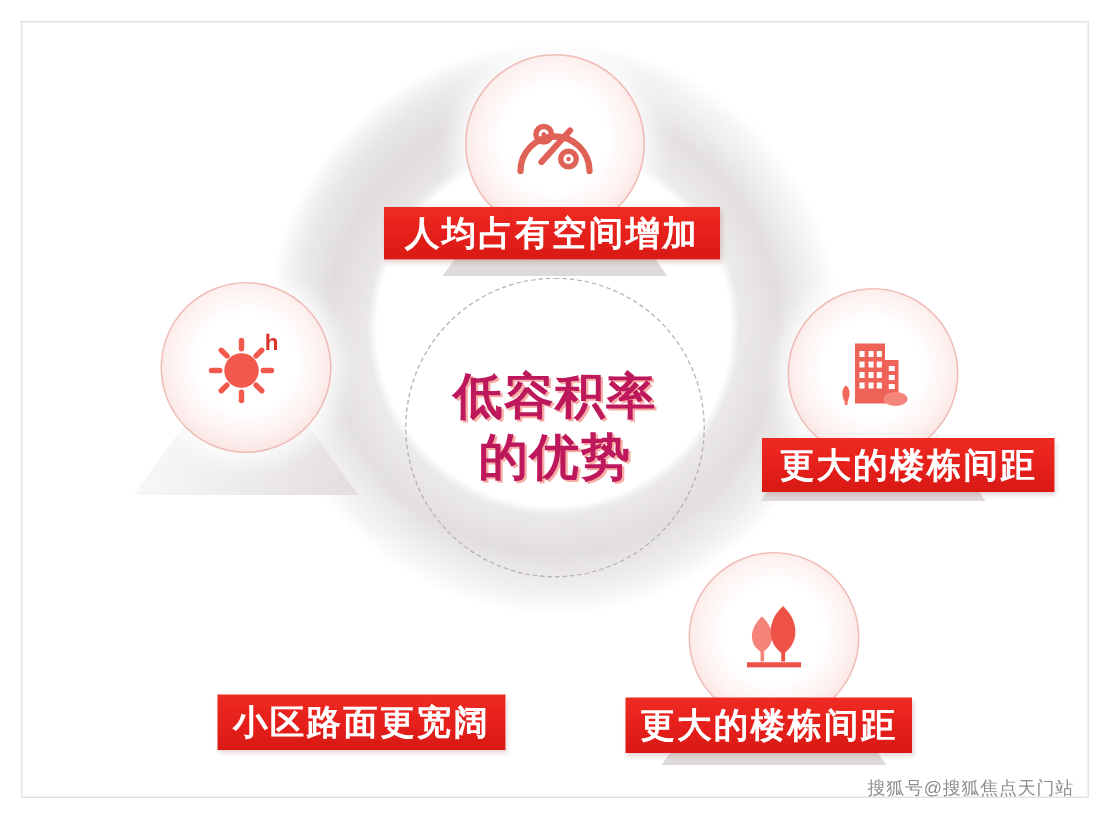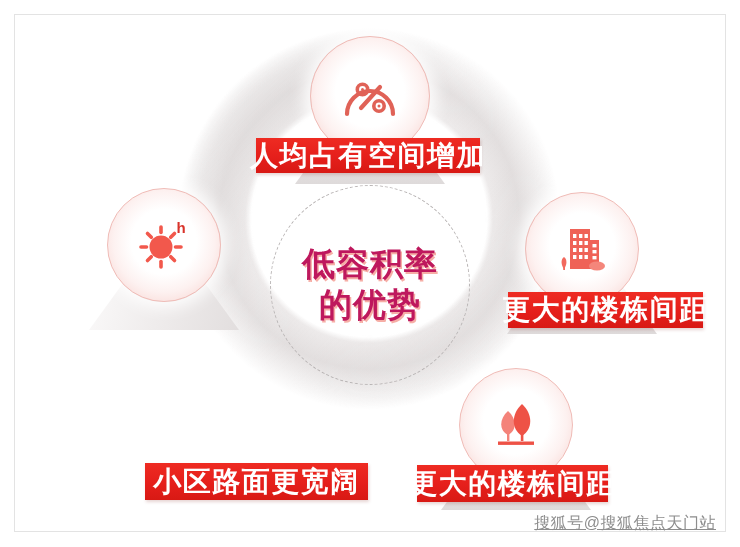--- a/index.html
+++ b/index.html
@@ -128,21 +128,21 @@
     box-shadow: 0 0 16px 6px rgba(255,255,255,0.9);
     display: flex;
     align-items: center;
     justify-content: center;
   }
 
   .banner {
     position: absolute;
     background: linear-gradient(180deg, #ee2b22 0%, #e51f1b 55%, #d81914 100%);
     color: #ffffff;
-    font-size: 28px;
+    font-size: 23px;
     font-weight: bold;
     letter-spacing: 1.5px;
     display: flex;
     align-items: center;
     justify-content: center;
     white-space: nowrap;
     box-shadow: 1px 2px 3px rgba(120,20,15,0.18);
   }
 
   
@@ -157,43 +157,42 @@
   #banner-left     { left: 51px;  top: 288px; width: 196px; height: 36px; }
 
   #node-right      { left: 522px; top: 192px; width: 120px; height: 140px; }
   #node-right .bubble  { top: 0px; width: 112px; height: 112px; }
   #node-right .pedestal{ top: 80px; }
   #banner-right    { left: 508px; top: 292px; width: 195px; height: 36px; text-align: center; }
 
   #node-bl         { left: 185px; top: 365px; width: 120px; height: 140px; }
   #node-bl .bubble     { top: 0px; width: 112px; height: 112px; }
   #node-bl .pedestal   { top: 80px; }
-  #banner-bl       { left: 145px; top: 463px; width: 223px; height: 37px; }
+  #banner-bl       { left: 145px; top: 463px; width: 192px; height: 37px; }
 
   #node-br         { left: 456px; top: 368px; width: 120px; height: 140px; }
   #node-br .bubble     { top: 0px; width: 112px; height: 112px; }
   #node-br .pedestal   { top: 80px; }
   #banner-br       { left: 417px; top: 465px; width: 191px; height: 37px; }
 
   .icon-wrap {
     width: 62px; height: 62px;
     display: flex; align-items: center; justify-content: center;
     position: relative;
     z-index: 2;
   }
 
   .watermark {
     position: absolute;
     right: 24px;
     bottom: 13px;
-    font-size: 16px;
+    font-size: 12px;
     color: #8d8d8d;
     letter-spacing: 0.5px;
     white-space: nowrap;
-    text-decoration: underline;
   }
 </style>
 </head>
 <body>
 
 <div id="infographic">
 
   <div class="page-frame"></div>
 
   <div class="bg-ring"></div>

